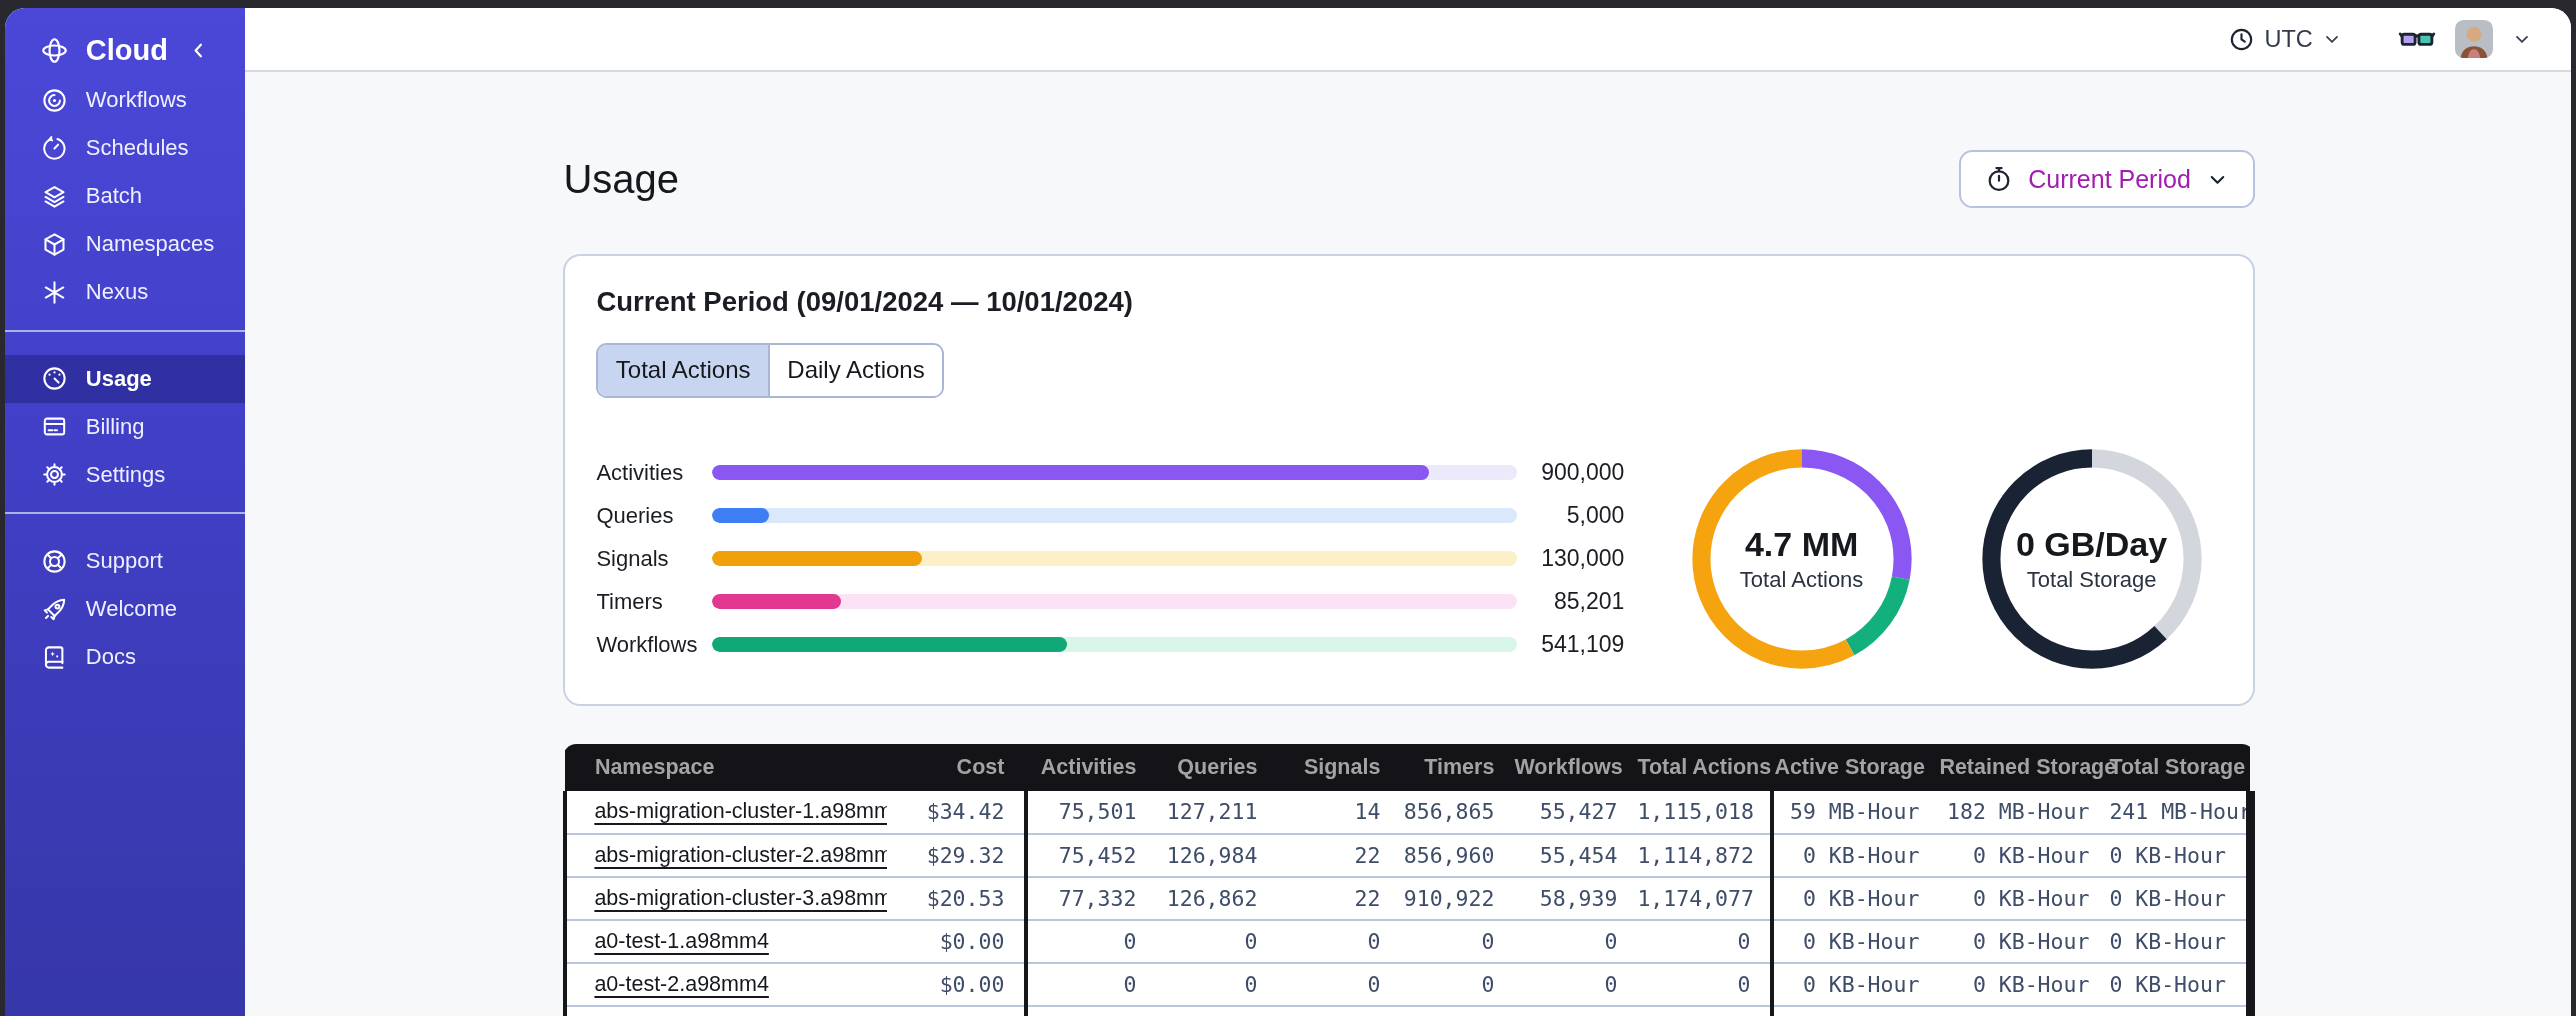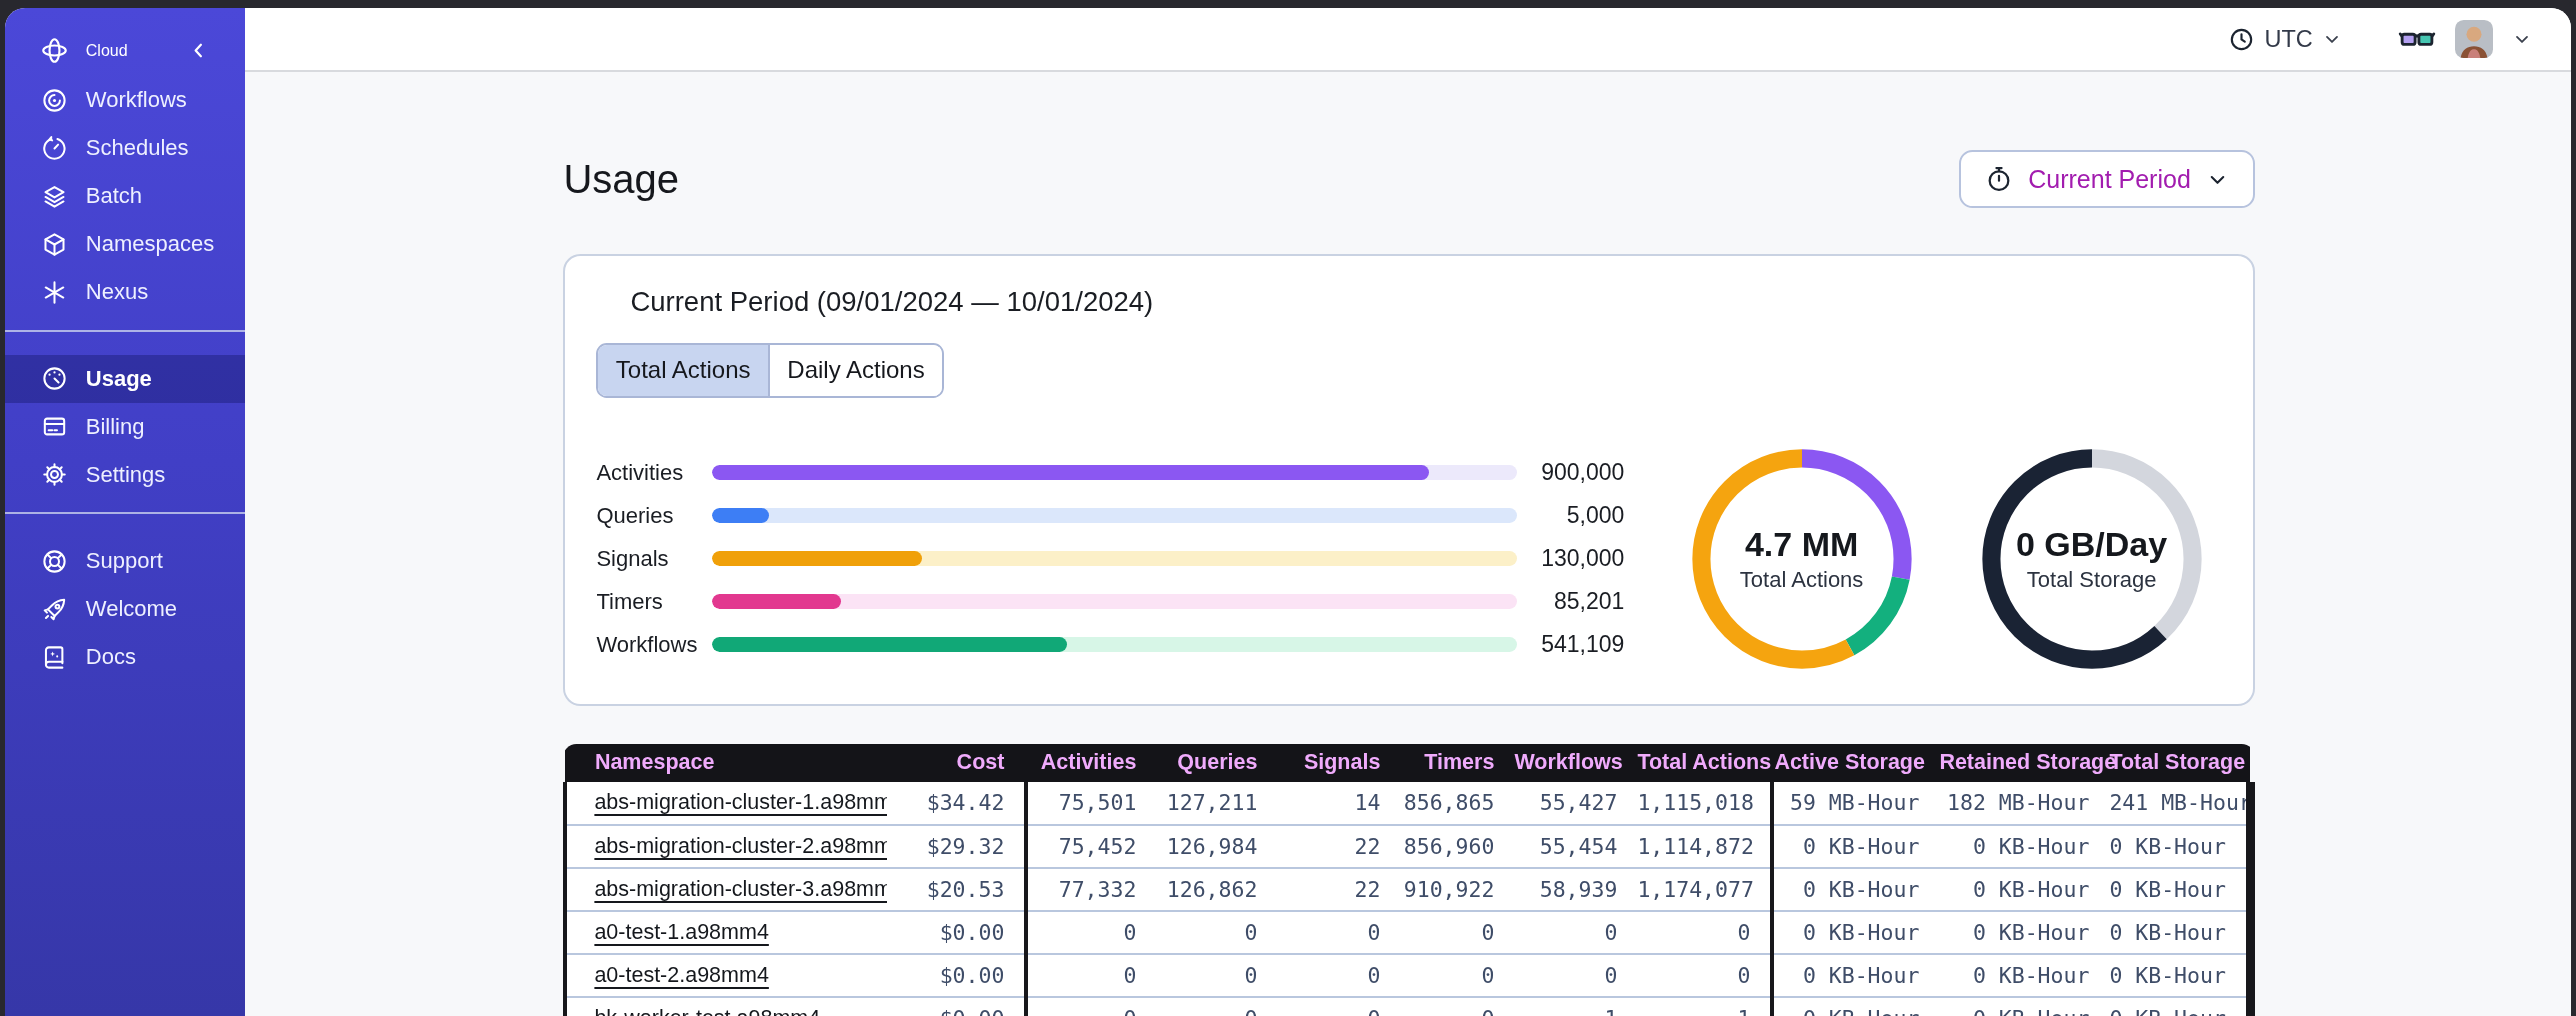--- a/index.html
+++ b/index.html
@@ -6,21 +6,21 @@
   html,body { width:2576px; height:1016px; overflow:hidden; }
   body { background:#28282e; font-family:"Liberation Sans", sans-serif; }
 
   .window { position:absolute; left:5.4px; top:8px; right:5.4px; bottom:0;
             border-radius:20px 20px 0 0; overflow:hidden; display:flex; background:#f7f8fa; }
 
   
   .sidebar { width:240px; flex:none; background:linear-gradient(180deg,#4b48d8 0%,#413fc6 45%,#3637a8 100%);
              color:#fff; padding-top:17.4px; display:flex; flex-direction:column; }
   .side-head { height:51px; display:flex; align-items:center; padding:0 35px 0 36px; }
-  .side-head .nav-label { font-size:16px; font-weight:400; }
+  .side-head .nav-label { font-size:29px; font-weight:700; }
   .side-head .spacer { flex:1; }
   .nav-item { height:48px; display:flex; align-items:center; padding-left:36px; gap:17.4px; cursor:pointer; }
   .nav-item.active { background:rgba(10,12,80,0.32); }
   .nav-item .nav-label { font-size:22px; color:#eef0ff; font-weight:400; }
   .nav-item.active .nav-label { color:#fff; font-weight:700; }
   .nav-icon { width:27px; height:27px; flex:none; display:flex; align-items:center; justify-content:center; }
   .nav-icon svg { width:27px; height:27px; }
   .side-divider { height:2px; background:rgba(210,218,240,0.75); margin:13.4px 0 23px 0; }
 
   
@@ -36,21 +36,21 @@
   .main { flex:1; overflow:hidden; padding:78px 316px 0 318px; }
 
   .title-row { display:flex; align-items:center; justify-content:space-between; }
   .page-title { font-size:40px; font-weight:500; color:#16181d; }
   .period-btn { display:flex; align-items:center; gap:14.8px; background:#fff; border:2px solid #b7c3de;
                 border-radius:13.4px; height:58px; padding:0 24px; cursor:pointer; }
   .period-btn span { font-size:25px; font-weight:400; color:#a21caf;text-align:center; }
 
   
   .card { margin-top:46px; background:#fff; border:2px solid #c9d2e2; border-radius:17.4px; padding:29.5px 31px 31px 31px; }
-  .card-title { font-size:27.5px; font-weight:400; color:#1a1d23;margin-left:34px; }
+  .card-title { font-size:27.5px; font-weight:700; color:#1a1d23; }
   .tabs { display:inline-flex; margin-top:25.5px; border:2px solid #a9b6d6; border-radius:10.7px; overflow:hidden; }
   .tab { font-size:24px; font-weight:500; color:#16181d; padding:11.4px 17.4px; background:#fff; cursor:pointer; }
   .tab + .tab { border-left:2px solid #a9b6d6; }
   .tab.active { background:#c8d5f0; }
 
   .chart-flex { margin-top:47px; display:flex; align-items:center; }
   .bars { flex:none; }
   .bar-row { display:grid; grid-template-columns:116px 805px 107px; align-items:center; height:43px; }
   .bar-label { font-size:22px; color:#1a1d23; }
   .bar-track { height:14.8px; border-radius:7.4px; position:relative; overflow:hidden; }
@@ -60,21 +60,21 @@
   .donuts { margin-left:auto; display:flex; gap:62px; margin-right:16px; }
   .donut { position:relative; width:228px; height:228px; }
   .donut svg { width:228px; height:228px; }
   .donut-center { position:absolute; inset:0; display:flex; flex-direction:column; align-items:center; justify-content:center; gap:3px; }
   .donut-value { font-size:34px; font-weight:600; color:#15181d; }
   .donut-label { font-size:22px; color:#2c3340; }
 
   
   .usage-table-wrap { margin-top:38px; border-radius:13.4px 13.4px 0 0; overflow:hidden; }
   table { width:100%; border-collapse:collapse; table-layout:fixed; }
-  thead th { background:#141418; color:#f0abfc; font-size:21.5px; font-weight:600; height:38px; white-space:nowrap;
+  thead th { background:#141418; color:#a3a3a3; font-size:21.5px; font-weight:600; height:47px; white-space:nowrap;
              text-align:right; padding-right:20px;margin-top:40px; }
   thead th:first-child { text-align:left; padding-left:29.5px; }
   th:nth-child(1){width:322px;} th:nth-child(2){width:139px;} th:nth-child(3){width:130px;}
   th:nth-child(4){width:121px;} th:nth-child(5){width:123px;} th:nth-child(6){width:114px;}
   th:nth-child(7){width:123px;} th:nth-child(8){width:135px;} th:nth-child(9){width:167px;}
   th:nth-child(10){width:170px;} th:nth-child(11){width:141px;}
   tbody tr { background:#fff; }
   tbody td { height:43px; font-family:"DejaVu Sans Mono", monospace; font-size:21.5px; color:#3f4d68;
              text-align:right; padding-right:20px; white-space:nowrap; overflow:hidden; }
   tbody tr + tr td { border-top:2px solid #b9c7de; }

